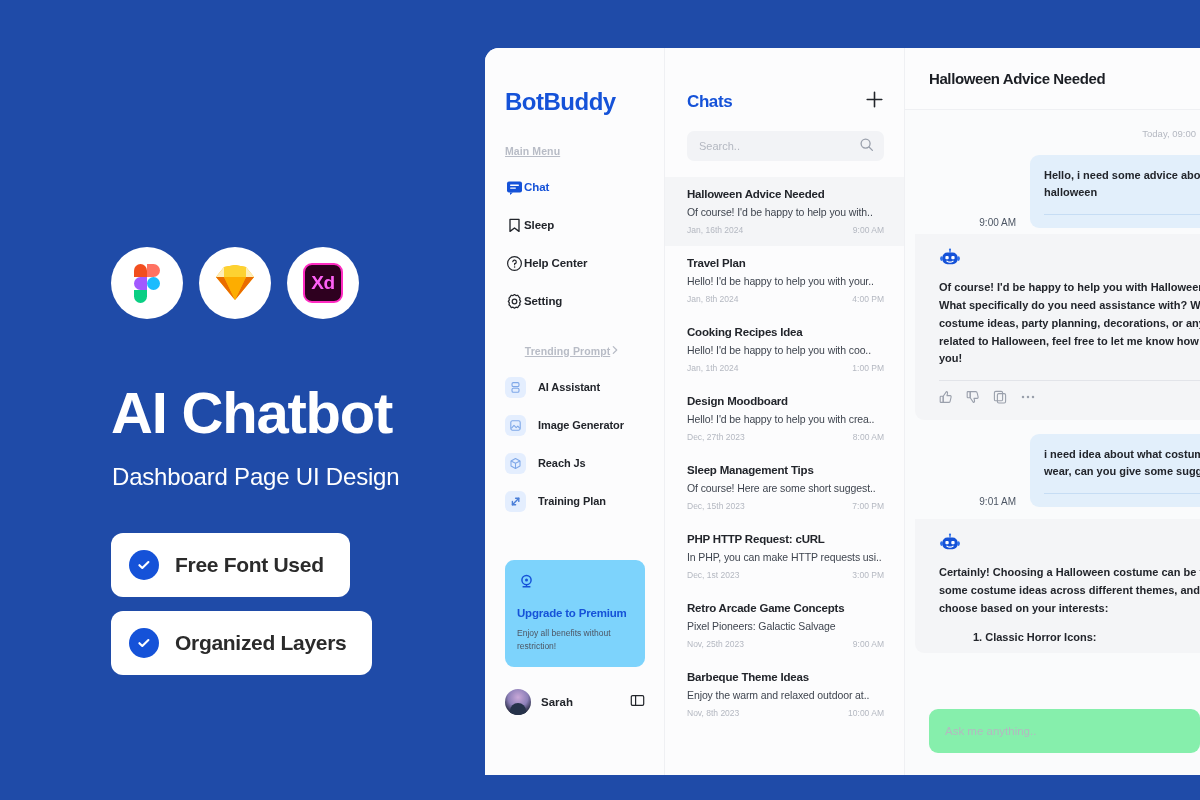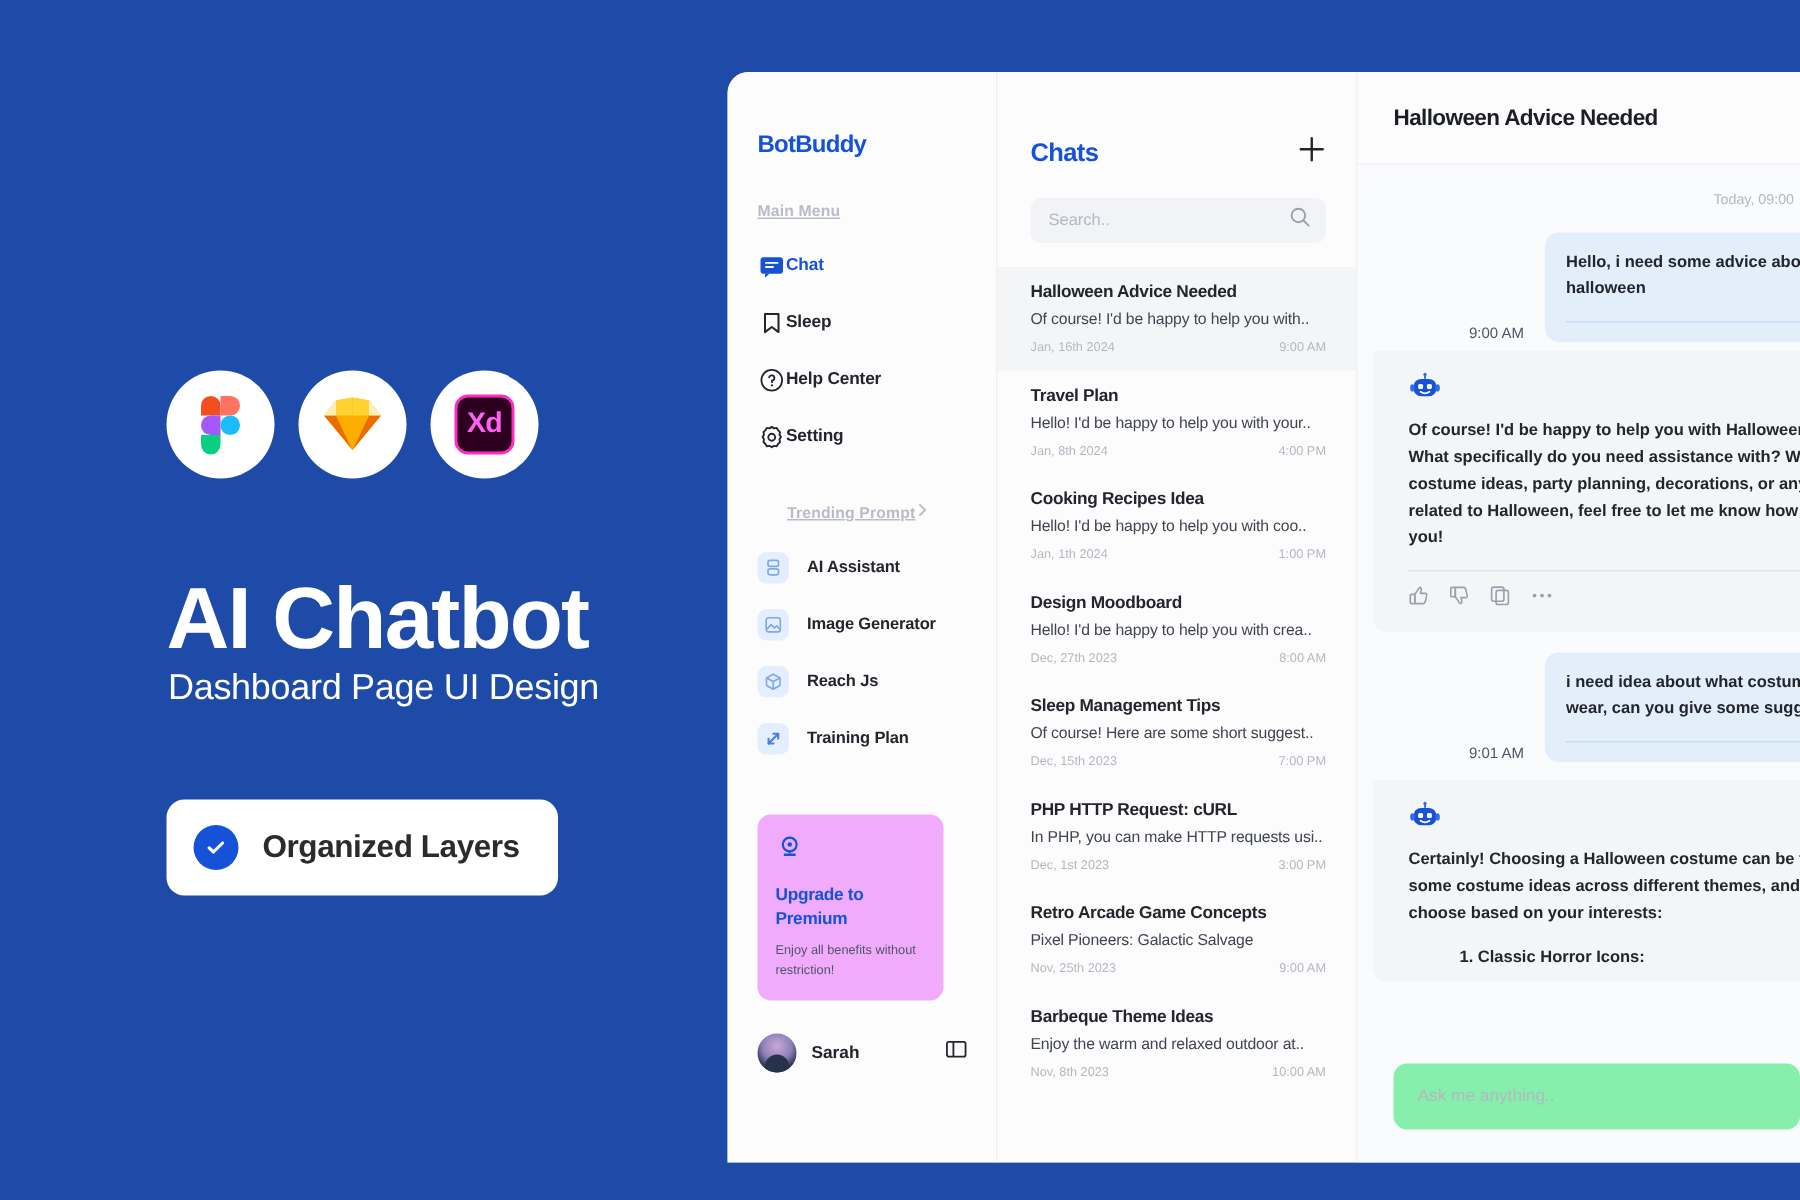--- a/index.html
+++ b/index.html
@@ -32,21 +32,21 @@
     display: flex; align-items: center; justify-content: center;
     color: #FF61F6; font-size: 19px; font-weight: 700; letter-spacing: -0.5px;
   }
 
   .promo-title {
     position: absolute; left: 111px; top: 383px;
     color: #ffffff; font-size: 58px; font-weight: 800; letter-spacing: -1.2px;
     line-height: 1.05;
   }
   .promo-sub {
-    position: absolute; left: 112px; top: 445px;
+    position: absolute; left: 112px; top: 463px;
     color: #ffffff; font-size: 24px; font-weight: 500; letter-spacing: -0.2px;
   }
 
   .badges { position: absolute; left: 111px; top: 533px; display: flex; flex-direction: column; gap: 14px; }
   .badge {
     height: 64px; background: #ffffff; border-radius: 12px;
     display: flex; align-items: center; gap: 16px; padding: 0 26px 0 18px;
     align-self: flex-start;
   }
   .badge-check {
@@ -69,21 +69,21 @@
   
   .sidebar {
     width: 180px; height: 100%; flex: none;
     background: #FCFCFD;
     border-right: 1px solid #EFF0F3;
     padding: 40px 0 0 0;
     position: relative;
   }
   .brand {
     padding-left: 20px; color: #1552D8;
-    font-size: 16px; font-weight: 800; letter-spacing: -0.5px;
+    font-size: 24px; font-weight: 800; letter-spacing: -0.5px;
   }
   .side-cap {
     padding-left: 20px; margin-top: 29px;
     color: #B8BCC6; font-size: 10.5px; font-weight: 600; letter-spacing: 0.1px; text-decoration: underline;
   }
   .side-cap.row { display: flex; align-items: center; justify-content: center; padding-right: 24px; }
   .nav { margin-top: 11px; }
   .nav-item {
     height: 38px; padding-left: 20px; display: flex; align-items: center; 
   }
@@ -93,22 +93,22 @@
 
   .trend { margin-top: 11px; }
   .trend-item { height: 38px; padding-left: 20px; display: flex; align-items: center; gap: 12px; }
   .trend-ico {
     width: 21px; height: 21px; border-radius: 6px; background: #E4EEFE; flex: none;
     display: flex; align-items: center; justify-content: center;
   }
   .trend-label { font-size: 11px; font-weight: 700; color: #22252B; letter-spacing: -0.1px; }
 
   .upgrade {
-    position: absolute; left: 20px; bottom: 108px; width: 124px;
-    background: #f0abfc; border-radius: 9px; padding: 13px 12px 15px 12px;
+    position: absolute; left: 20px; bottom: 108px; width: 140px;
+    background: #7dd3fc; border-radius: 9px; padding: 13px 12px 15px 12px;
   }
   .upg-title { color: #1552D8; font-size: 11.5px; font-weight: 800; line-height: 1.35; margin-top: 10px; letter-spacing: -0.2px;}
   .upg-desc { color: #4D5664; font-size: 8.5px; font-weight: 500; line-height: 1.45; margin-top: 6px; }
 
   .userbar {
     position: absolute; left: 20px; bottom: 60px; width: 140px;
     display: flex; align-items: center; gap: 10px;
   }
   .avatar {
     width: 26px; height: 26px; border-radius: 50%; flex: none; overflow: hidden;
@@ -218,20 +218,28 @@
       </div>
       <div class="logo-circle">
         <div class="xd-glyph">Xd</div>
       </div>
     </div>
 
     <div class="promo-title">AI Chatbot</div>
     <div class="promo-sub">Dashboard Page UI Design</div>
 
     <div class="badges">
+      <div class="badge">
+        <span class="badge-check">
+          <svg width="16" height="16" viewBox="0 0 16 16">
+              <path d="M3.4 8.2 L6.3 11 L12.4 5" stroke="#fff" stroke-width="2.1" fill="none" stroke-linecap="round" stroke-linejoin="round"></path>
+            </svg>
+        </span>
+        <span class="badge-label">Free Font Used</span>
+      </div>
       <div class="badge">
         <span class="badge-check">
           <svg width="16" height="16" viewBox="0 0 16 16">
               <path d="M3.4 8.2 L6.3 11 L12.4 5" stroke="#fff" stroke-width="2.1" fill="none" stroke-linecap="round" stroke-linejoin="round"></path>
             </svg>
         </span>
         <span class="badge-label">Organized Layers</span>
       </div>
     </div>
   </div>

